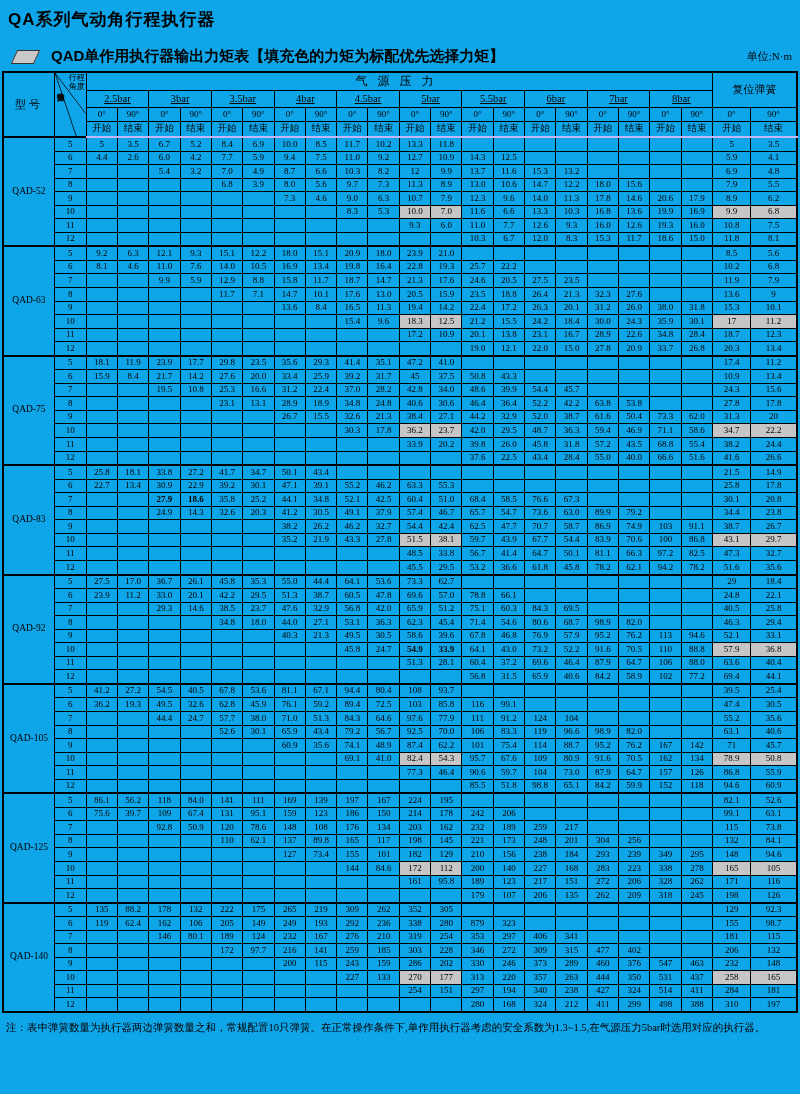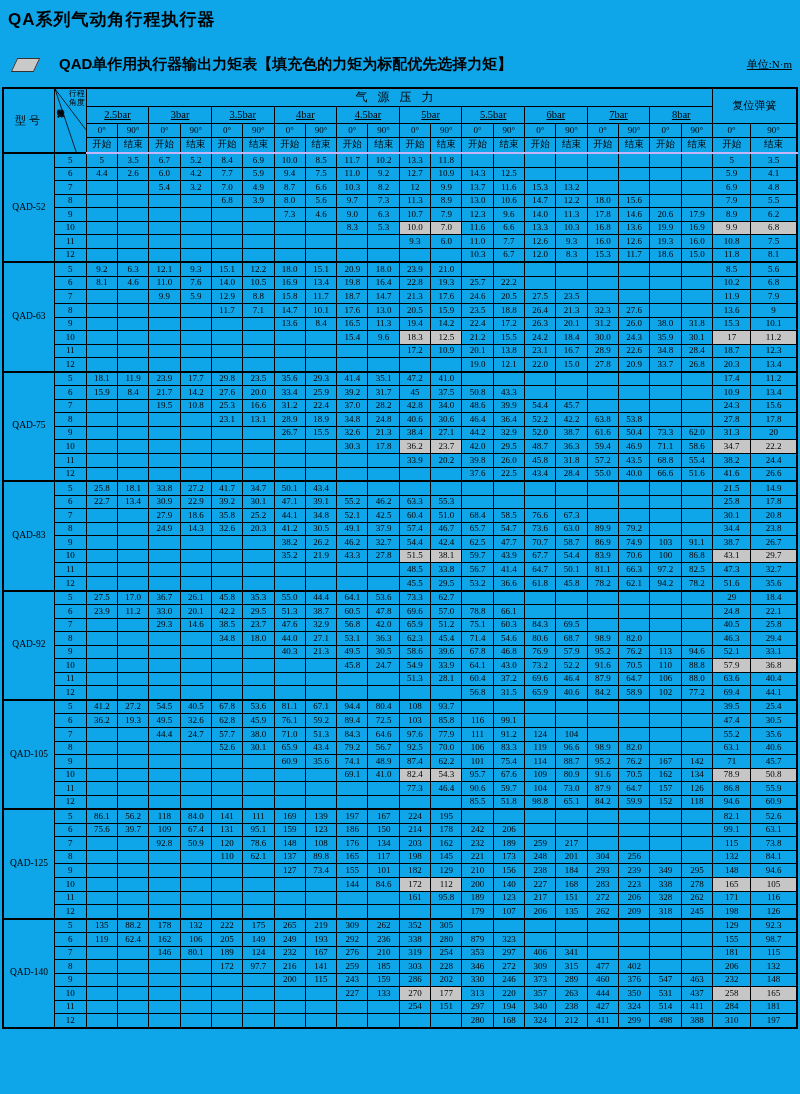--- a/index.html
+++ b/index.html
@@ -3,41 +3,41 @@
 <meta charset="utf-8">
 <style>
   html,body { margin:0; padding:0; background:#fff; }
   .page { width:800px; height:1094px; box-sizing:border-box; background:#0ea5e9;
           font-family:"Liberation Serif", serif; color:#000; overflow:hidden; position:relative; }
   .page-title { font-family:"Liberation Sans", sans-serif; font-weight:bold; font-size:17px;
                 margin:8px 0 0 8px; letter-spacing:1px; }
   .subtitle-row { display:flex; align-items:center; margin:16px 8px 5px 10px; }
   .swatch { width:21px; height:12px; background:var(--swatch); border:1px solid #333;
             transform:skewX(-25deg); margin:0 14px 0 4px; flex:none; }
-  .table-title { font-family:"Liberation Sans", sans-serif; font-weight:bold; font-size:15px; margin:8px; }
-  .unit-label { margin-left:auto; font-size:11px; white-space:nowrap;text-decoration:underline; }
+  .table-title { font-family:"Liberation Sans", sans-serif; font-weight:bold; font-size:15px; margin:0; }
+  .unit-label { margin-left:auto; font-size:11px; white-space:nowrap; }
 
   table { border-collapse:collapse; table-layout:fixed; width:796px; margin:2px auto 0;
           border:2px solid #000; }
   col.c-model { width:50px; } col.c-cnt { width:31px; }
   col.c-d { width:30.5px; } col.c-s1 { width:37px; } col.c-s2 { width:45px; }
   th,td { border:1px solid #000; padding:0; text-align:center; vertical-align:middle;
           font-weight:normal; white-space:nowrap; overflow:hidden; line-height:1.05; }
   thead th { font-size:10px; }
   .pressure-h { font-size:12px; letter-spacing:10px; height:17px; }
   .spring-h { font-size:11px; }
   .bar-h { font-size:10.5px; height:16px;text-decoration:underline; }
   .ang-h { font-size:9px; height:13px; }
   .ph-h { font-size:9.5px; height:14px; }
   .model-h { font-size:11px; letter-spacing:3px; }
   tbody td { font-size:9px; height:12.55px; }
   td.model { font-size:9.5px; letter-spacing:0; padding:0 1px;margin-left:48px; }
   td.cnt { font-size:9px; }
   td.hl { background:var(--hl); }
-  td.b { font-weight:normal; }
+  td.b { font-weight:bold; }
   tr.block-start td { border-top:2px solid #000; }
   thead tr:last-child th { border-bottom:2px solid #c4b5fd; }
 
   .corner { position:relative; padding:0; }
   .corner svg { position:absolute; left:0; top:0; width:100%; height:100%; }
   .c-angle { position:absolute; top:1px; right:1px; font-size:8px; line-height:1.1; text-align:right; }
   .c-torque { position:absolute; bottom:4px; right:4px; font-size:8px; writing-mode:vertical-rl; letter-spacing:1px; }
   .c-springs { position:absolute; left:1px; top:14px; font-size:8px; writing-mode:vertical-rl; letter-spacing:0; line-height:1; }
 
   .notes { margin:6px 6px 0 6px; font-size:10.5px; line-height:1.65; }
@@ -1763,14 +1763,15 @@
           <td>299</td>
           <td>498</td>
           <td>388</td>
           <td>310</td>
           <td>197</td>
         </tr>
       </tbody>
   </table>
 
   <div class="notes" id="notes">
+      <div>注：表中弹簧数量为执行器两边弹簧数量之和，常规配置10只弹簧。在正常操作条件下,单作用执行器考虑的安全系数为1.3~1.5,在气源压力5bar时选用对应的执行器。</div>
     </div>
 </div>
 
 </body></html>

